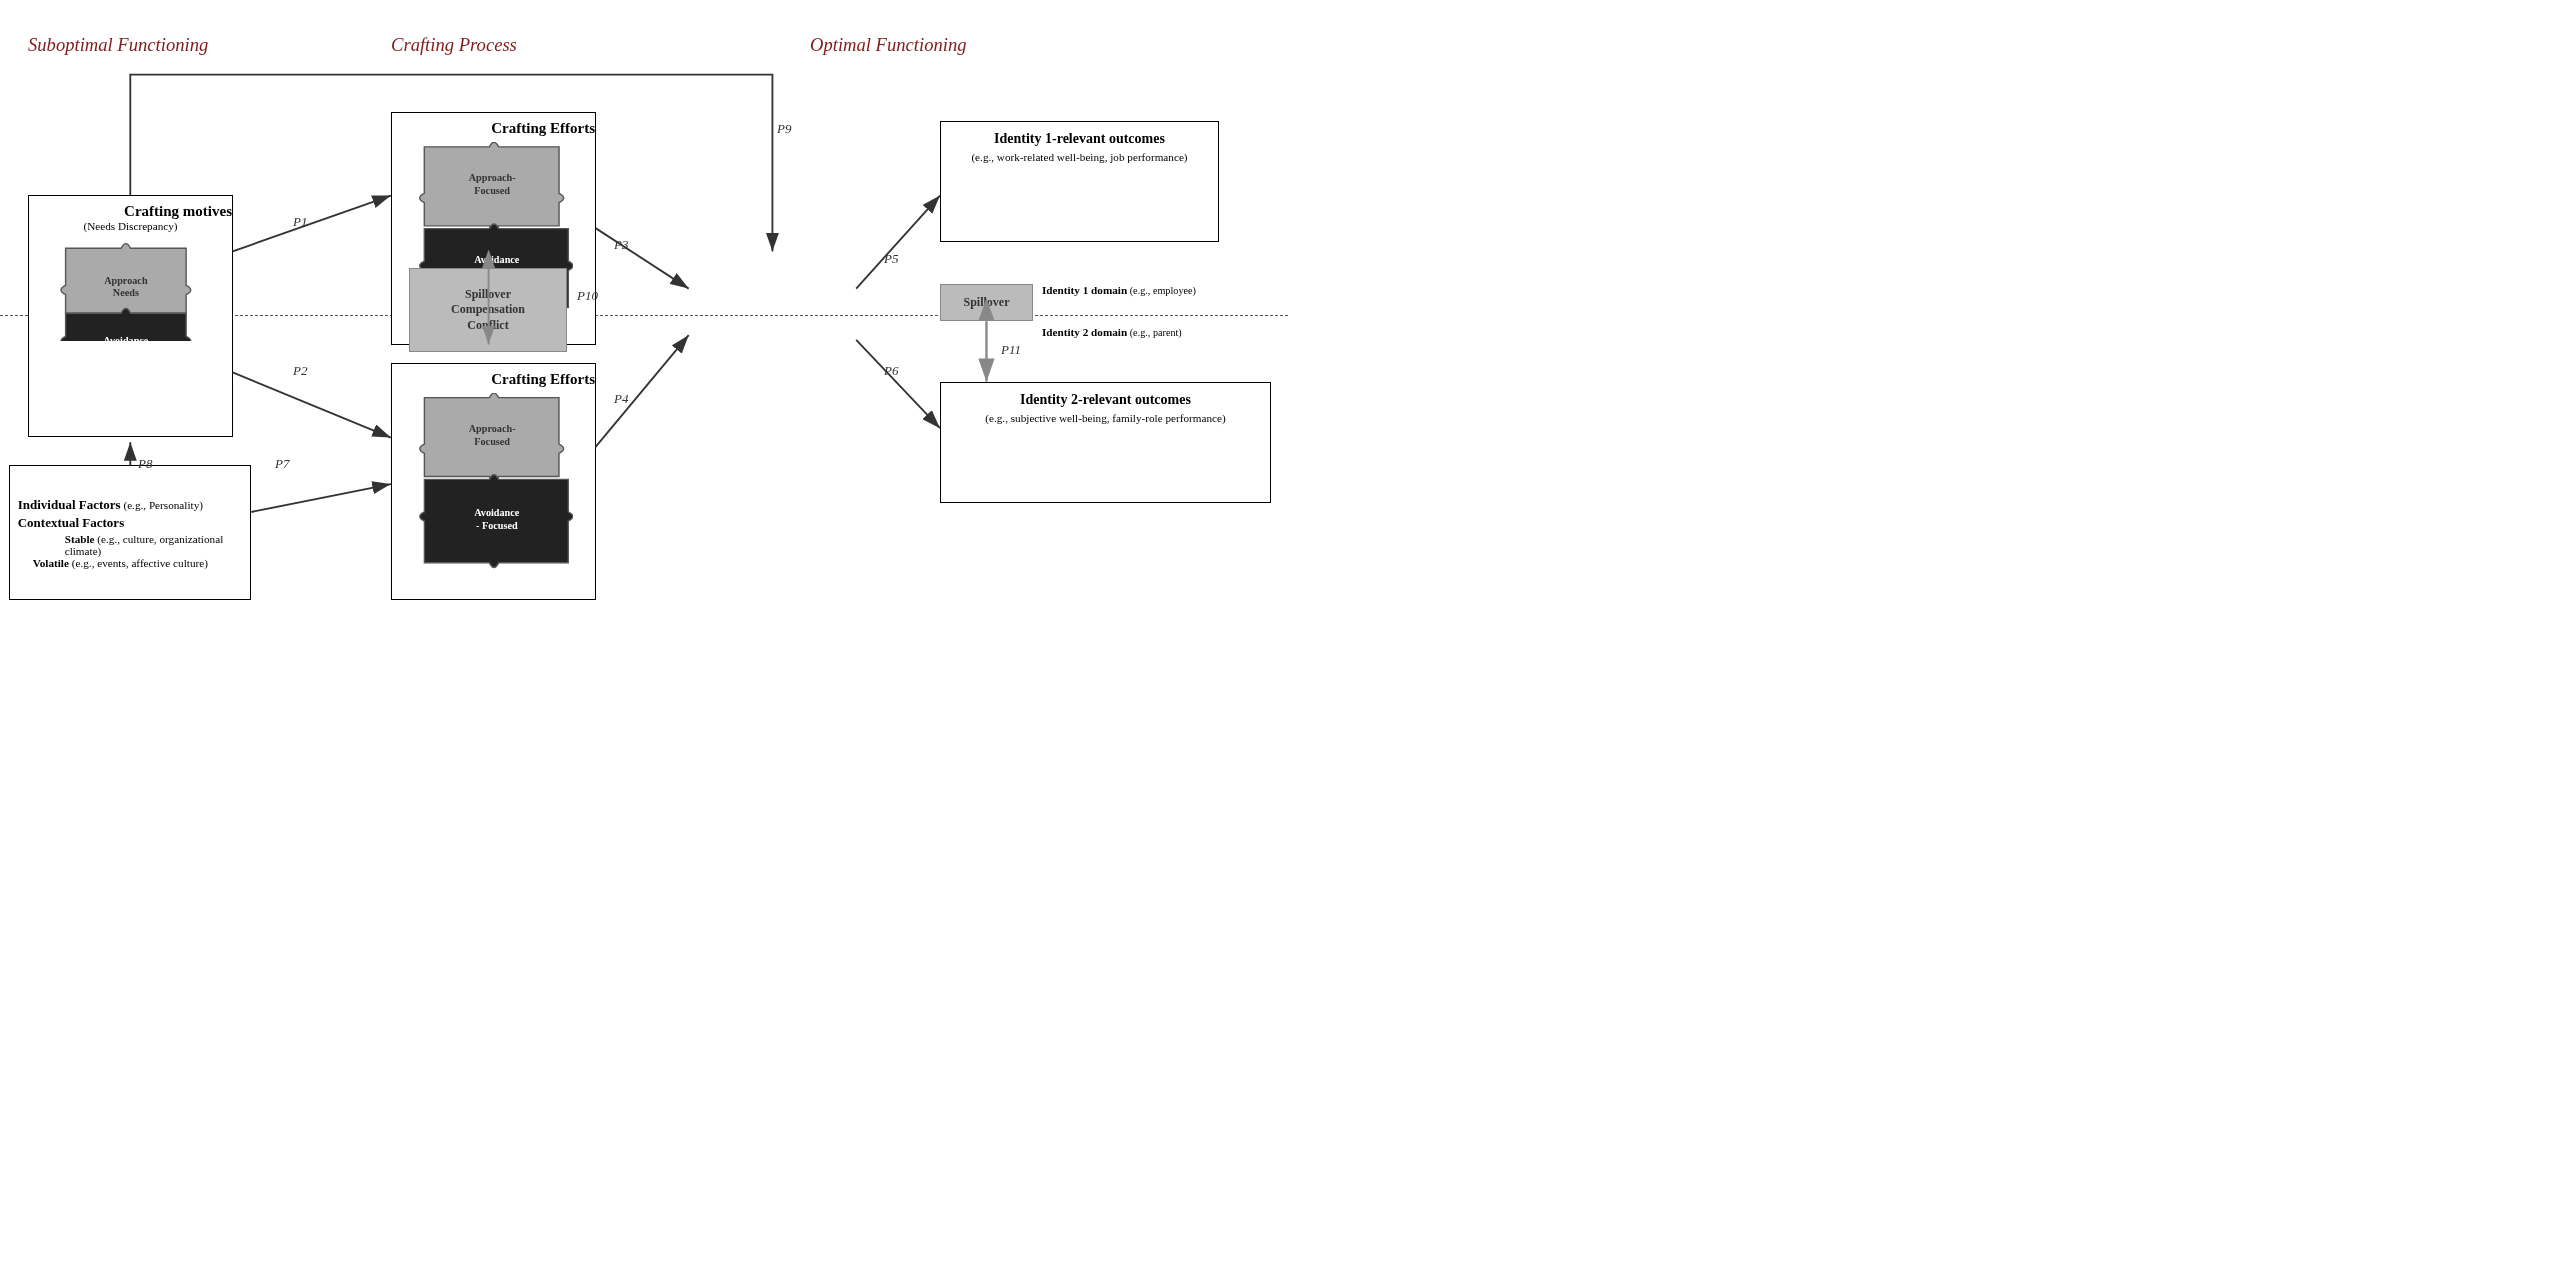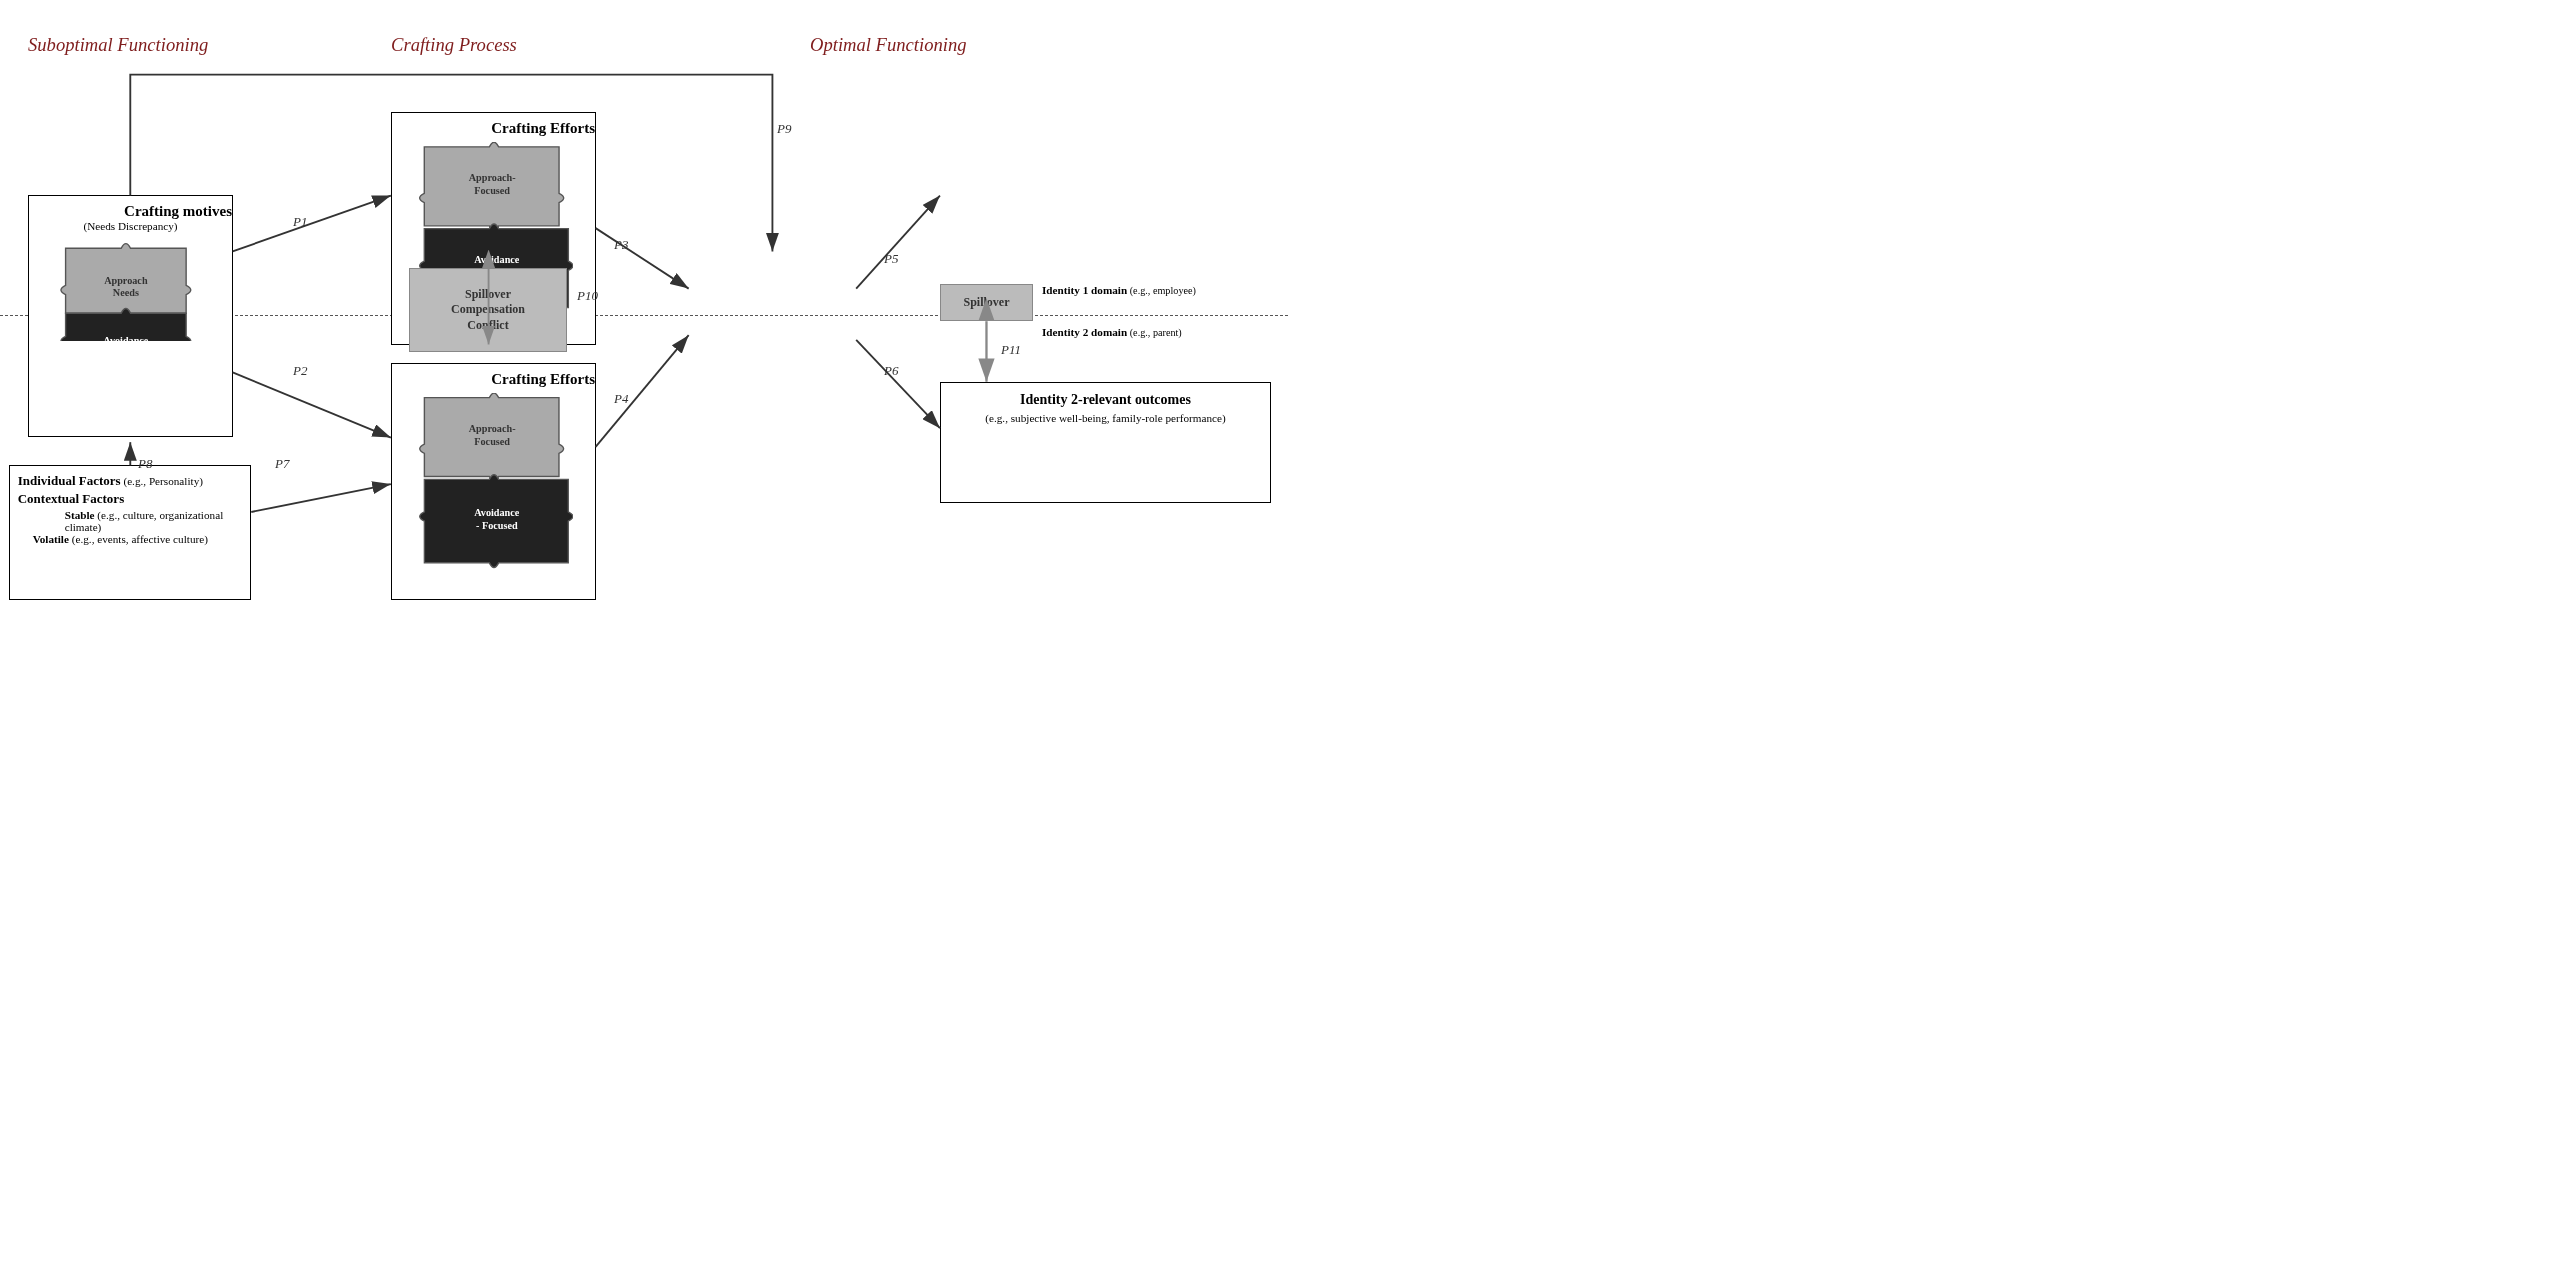--- a/index.html
+++ b/index.html
@@ -108,21 +108,21 @@
         <g transform="translate(10, 75)">
           <path d="M0,5 L60,5 Q65,-5 70,5 L130,5 L130,30 Q140,35 130,40 L130,75 L70,75 Q65,85 60,75 L0,75 L0,40 Q-10,35 0,30 Z" fill="#222" stroke="#555" stroke-width="1.5"></path>
           <text x="65" y="38" text-anchor="middle" font-size="11" font-weight="bold" fill="#fff">Avoidance</text>
           <text x="65" y="52" text-anchor="middle" font-size="11" font-weight="bold" fill="#fff">Needs</text>
         </g>
       </svg>
     </div>
   </div>
 
   <div class="box" style="left:9.3px; top:465px; width:242px; height:135px;">
-    <div style="padding:7.4px; text-align:left;">
+    <div style="padding:7.4px; text-align:left;margin-top:24px;">
       <div style="font-size:13px; font-weight:bold; margin-bottom:1.9px;">
         <span>Individual Factors</span><span style="font-weight:normal; font-size:11.2px;"> (e.g., Personality)</span>
       </div>
       <div style="font-size:13px; font-weight:bold; margin-bottom:1.9px;">Contextual Factors</div>
       <div style="font-size:11.2px; margin-left:15px;padding-left:32px;">
         <span style="font-weight:bold;">Stable</span><span> (e.g., culture, organizational climate)</span>
       </div>
       <div style="font-size:11.2px; margin-left:15px;">
         <span style="font-weight:bold;">Volatile</span><span> (e.g., events, affective culture)</span>
       </div>
@@ -167,20 +167,27 @@
         <g transform="translate(5,88)">
           <path d="M5,5 L75,5 Q80,-5 85,5 L160,5 L160,40 Q170,45 160,50 L160,95 L85,95 Q80,105 75,95 L5,95 L5,50 Q-5,45 5,40 Z" fill="#222" stroke="#555" stroke-width="1.5"></path>
           <text x="83" y="44" text-anchor="middle" font-size="11" font-weight="bold" fill="#fff">Avoidance</text>
           <text x="83" y="58" text-anchor="middle" font-size="11" font-weight="bold" fill="#fff">- Focused</text>
         </g>
       </svg>
     </div>
   </div>
 
 
+  <div class="box" style="left:940px; top:121px; width:279px; height:121px;">
+    <div style="padding:9.3px; text-align:center;">
+      <div style="font-size:14px; font-weight:bold;">Identity 1-relevant outcomes</div>
+      <div style="font-size:11.2px; margin-top:3.7px;">(e.g., work-related well-being, job
+performance)</div>
+    </div>
+  </div>
 
   <div class="spillover-box" style="left:940px; top:284px; width:93px; height:37px; display:flex; align-items:center; justify-content:center;">
     <div style="font-size:12px; font-weight:bold;">Spillover</div>
   </div>
 
   <div style="position:absolute; left:1042px; top:284px; font-size:11.2px;">
     <span style="font-weight:bold;">Identity 1 domain</span><span style="font-size:10.2px;"> (e.g., employee)</span>
   </div>
   <div style="position:absolute; left:1042px; top:326px; font-size:11.2px;">
     <span style="font-weight:bold;">Identity 2 domain</span><span style="font-size:10.2px;"> (e.g., parent)</span>

